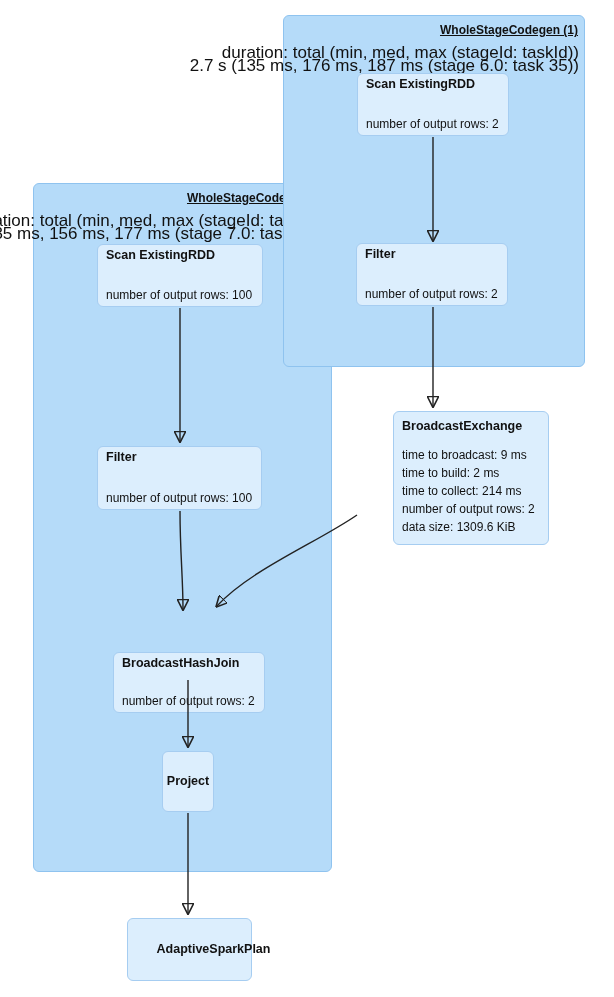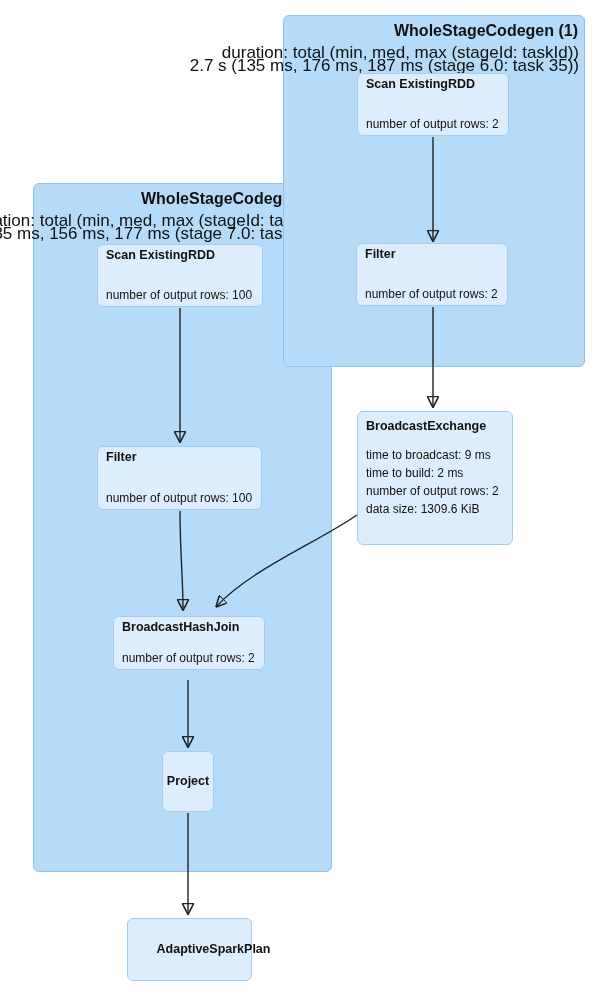--- a/index.html
+++ b/index.html
@@ -26,24 +26,25 @@
     border: 1px solid #8fc3ef;
     border-radius: 6px;
   }
   .cluster-left  { left: 33px;  top: 183px; width: 299px; height: 689px; z-index: 1; }
   .cluster-right { left: 283px; top: 15px;  width: 302px; height: 352px; z-index: 2; }
 
   .cluster-title {
     position: absolute;
     top: 7px;
     right: 6px;
-    font-size: 16px;
+    font-size: 12px;
     line-height: 15px;
     font-weight: bold;
     white-space: nowrap;
+    text-decoration: underline;
   }
   .cluster-duration {
     position: absolute;
     top: 30px;
     right: 5px;
     font-size: 17px;
     line-height: 13px;
     text-align: right;
     white-space: nowrap;
   }
@@ -60,36 +61,36 @@
     white-space: nowrap;
   }
   .node-title { font-weight: bold; font-size: 12.5px; }
 
   .node.two-line {
     display: flex;
     flex-direction: column;
     justify-content: space-between;
     padding: 3px 8px;
   }
-  .node.multi-line { padding: 7px 8px; }
+  .node.multi-line { padding: 7px 8px; margin-left: 36px; }
   .node.multi-line .metric-list { margin-top: 12px; line-height: 18px; }
 
   .node.label-only {
     display: flex;
     align-items: center;
     justify-content: center;
   }
 
   
   .n-scan1    { left: 357px; top: 73px;  width: 152px; height: 63px; }
   .n-filter1  { left: 356px; top: 243px; width: 152px; height: 63px; }
   .n-exchange { left: 357px; top: 411px; width: 156px; height: 134px; }
   .n-scan2    { left: 97px;  top: 244px; width: 166px; height: 63px; }
   .n-filter2  { left: 97px;  top: 446px; width: 165px; height: 64px; }
-  .n-bhj      { left: 113px; top: 616px; width: 152px; height: 54px; }
+  .n-bhj      { left: 113px; top: 652px; width: 152px; height: 61px; }
   .n-project  { left: 162px; top: 751px; width: 52px;  height: 61px; }
   .n-adaptive { left: 127px; top: 918px; width: 125px; height: 63px; padding-left: 48px; }
 
   
   .edges {
     position: absolute;
     left: 0; top: 0;
     width: 614px; height: 997px;
     z-index: 4;
     pointer-events: none;
@@ -129,20 +130,21 @@
   <div class="node two-line n-filter1">
     <div class="node-title">Filter</div>
     <div class="node-metric">number of output rows: 2</div>
   </div>
 
   <div class="node multi-line n-exchange">
     <div class="node-title">BroadcastExchange</div>
     <div class="metric-list">
       <div>time to broadcast: 9 ms</div>
       <div>time to build: 2 ms</div>
+      <div>time to collect: 214 ms</div>
       <div>number of output rows: 2</div>
       <div>data size: 1309.6 KiB</div>
     </div>
   </div>
 
   <div class="node two-line n-scan2">
     <div class="node-title">Scan ExistingRDD</div>
     <div class="node-metric">number of output rows: 100</div>
   </div>
 

